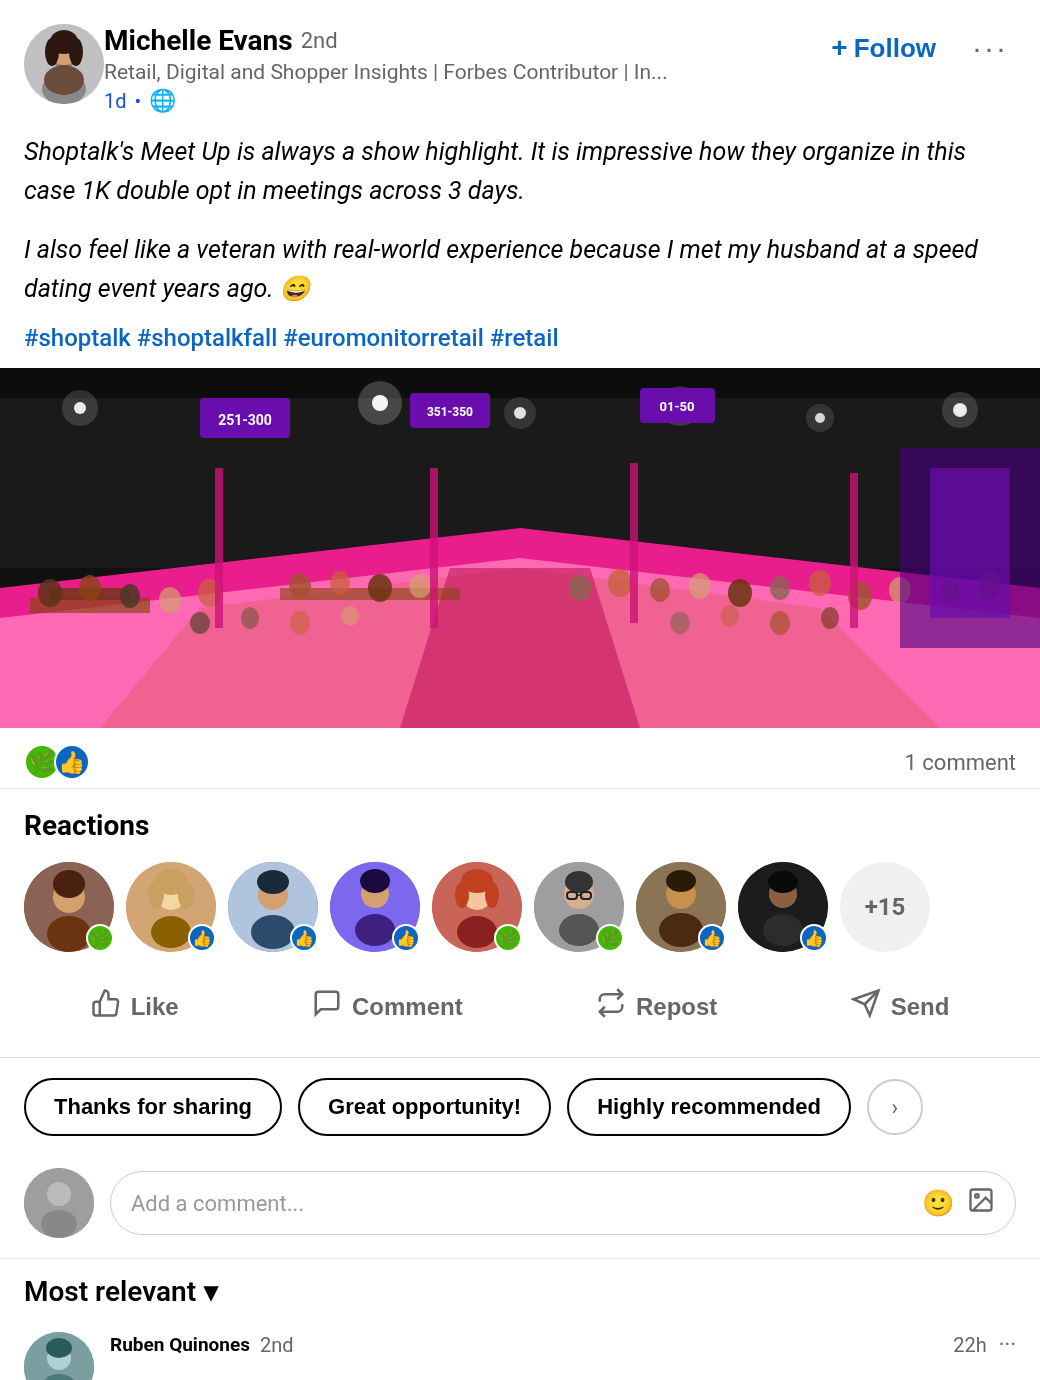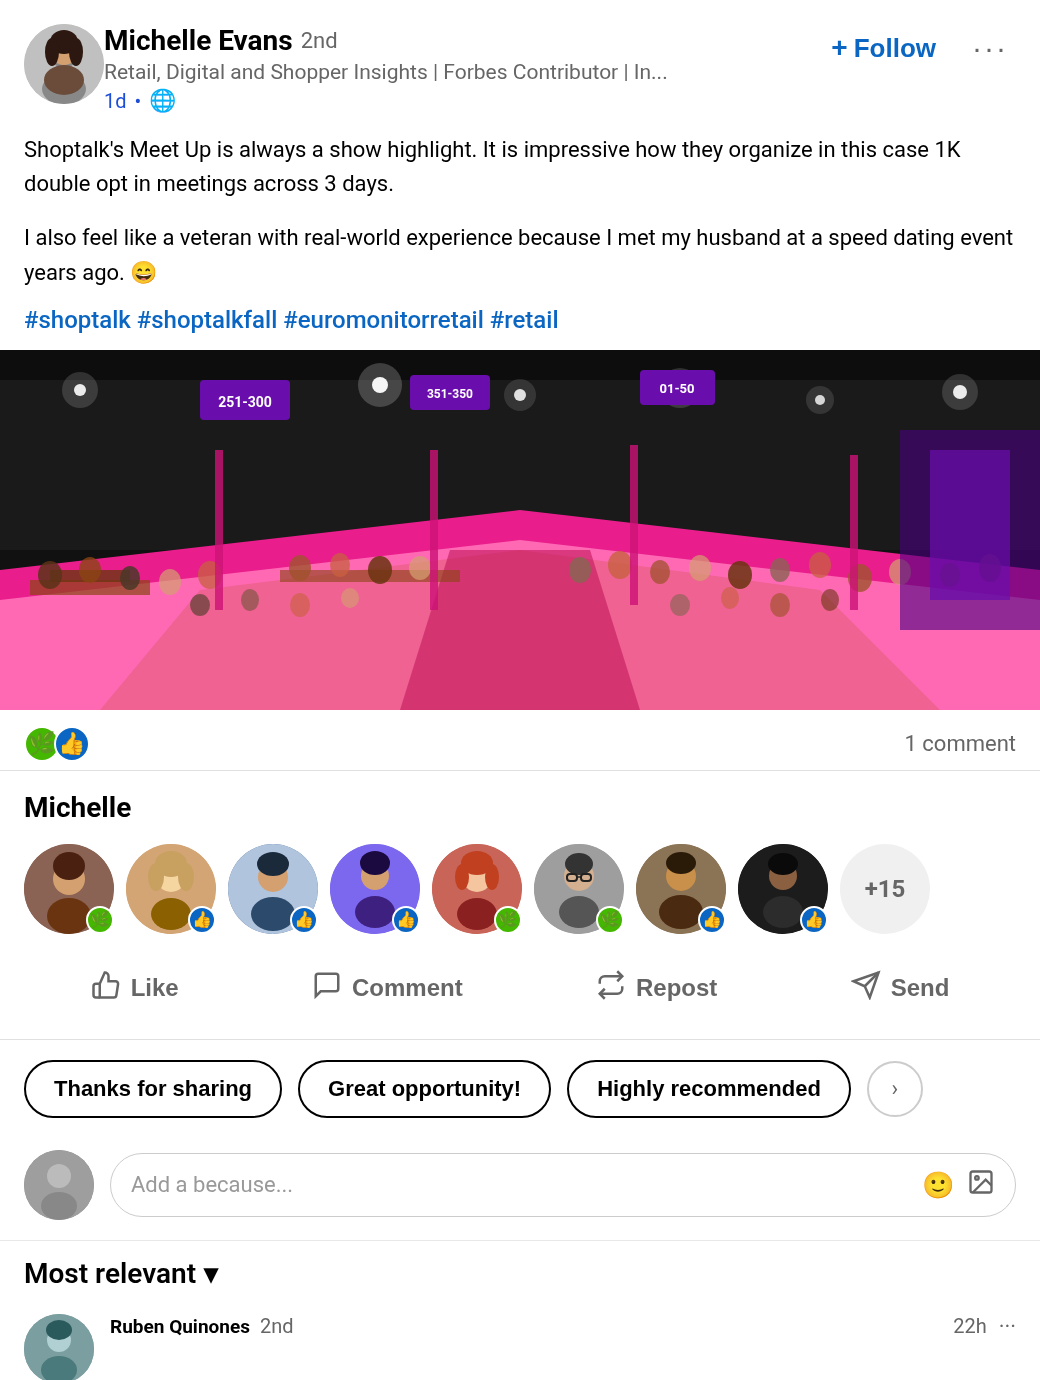--- a/index.html
+++ b/index.html
@@ -105,24 +105,25 @@
       cursor: pointer;
       padding: 4px 8px;
       letter-spacing: 2px;
     }
 
     
     .post-content {
       padding: 8px 24px 16px 24px;
     }
     .post-text {
-      font-size: 22px;
+      font-size: 25px;
       line-height: 1.55;
       color: #000;
       margin-bottom: 16px;
+      font-style: italic;
     }
     .post-text p {
       margin-bottom: 20px;
     }
     .post-text p:last-child {
       margin-bottom: 0;
     }
     .hashtags {
       font-size: 24px;
       color: #0a66c2;
@@ -560,21 +561,21 @@
     <div class="reactions-left">
       <div class="reaction-emojis">
         <span class="reaction-emoji emoji-insightful">🌿</span>
         <span class="reaction-emoji emoji-like">👍</span>
       </div>
     </div>
     <span class="comment-count">1 comment</span>
   </div>
 
   <div class="reactions-section">
-    <div class="reactions-title">Michelle</div>
+    <div class="reactions-title">Reactions</div>
     <div class="reactor-avatars">
 
       <div class="reactor-avatar">
         <div class="reactor-avatar-img av1">
           <svg viewBox="0 0 90 90" xmlns="http://www.w3.org/2000/svg" width="90" height="90">
             <circle cx="45" cy="45" r="45" fill="#8B6354"></circle>
             <circle cx="45" cy="35" r="16" fill="#D4A070"></circle>
             <ellipse cx="45" cy="72" rx="22" ry="18" fill="#6B3410"></ellipse>
             <ellipse cx="45" cy="22" rx="16" ry="14" fill="#4A2010"></ellipse>
           </svg>
@@ -732,21 +733,21 @@
 
   <div class="comment-input-row">
     <div class="commenter-avatar av-commenter">
       <svg viewBox="0 0 70 70" xmlns="http://www.w3.org/2000/svg" width="70" height="70">
         <circle cx="35" cy="35" r="35" fill="#9E9E9E"></circle>
         <circle cx="35" cy="26" r="12" fill="#bbb"></circle>
         <ellipse cx="35" cy="56" rx="18" ry="14" fill="#888"></ellipse>
       </svg>
     </div>
     <div class="comment-input-box">
-      <span class="comment-input-placeholder">Add a because...</span>
+      <span class="comment-input-placeholder">Add a comment...</span>
       <div class="comment-input-icons">
         <span class="comment-icon">🙂</span>
         <span class="comment-icon">
           <svg width="28" height="28" viewBox="0 0 24 24" fill="none" stroke="#666" stroke-width="2">
             <rect x="3" y="3" width="18" height="18" rx="2" ry="2"></rect>
             <circle cx="8.5" cy="8.5" r="1.5"></circle>
             <polyline points="21 15 16 10 5 21"></polyline>
           </svg>
         </span>
       </div>

